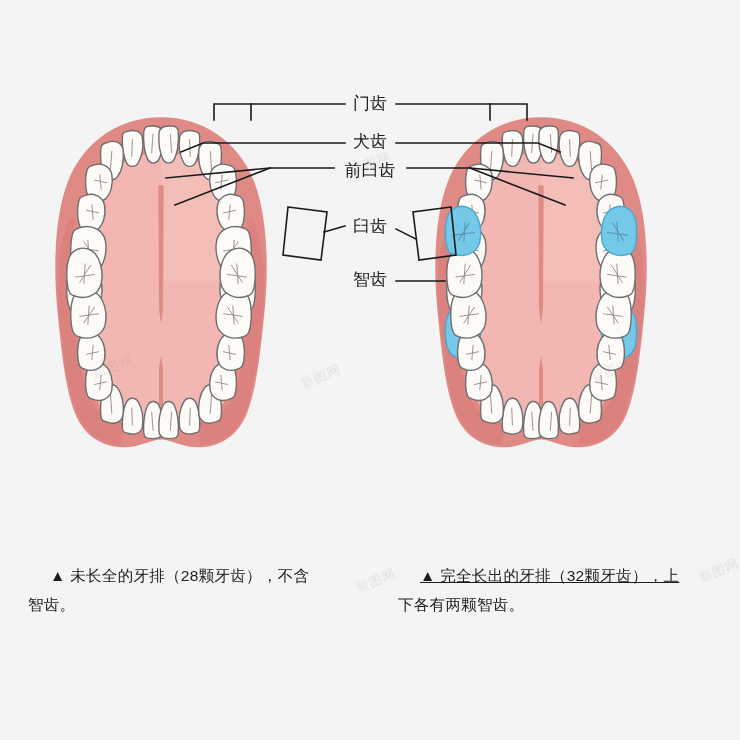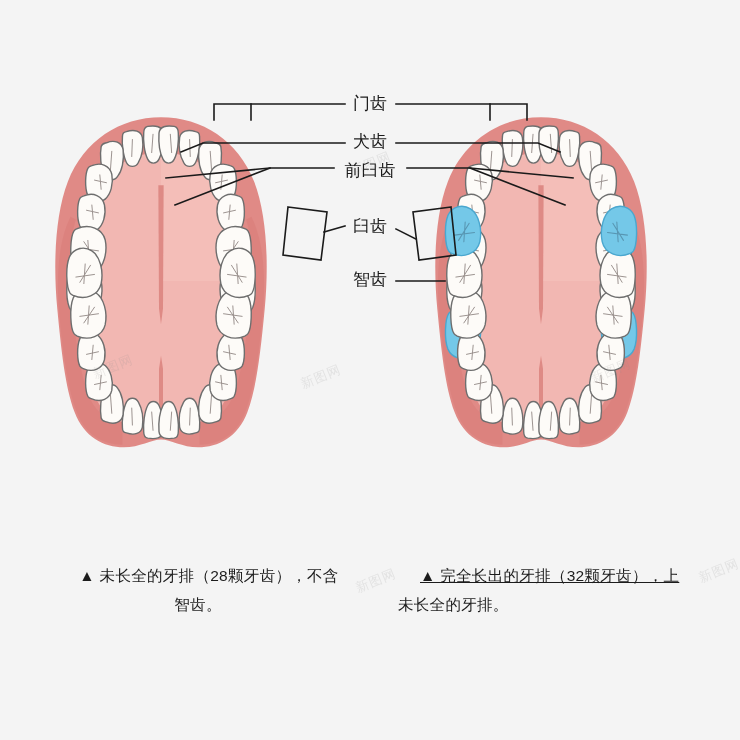--- a/index.html
+++ b/index.html
@@ -46,21 +46,20 @@
     line-height: 1.85;
     color: #1c1c1c;
     font-family: "Liberation Sans", "DejaVu Sans", sans-serif;
     letter-spacing: 0.3px;
   }
   #caption-left {
     left: 28px;
     top: 562px;
     width: 340px;
     text-indent: 22px;
-    text-align: center;
   }
   #caption-right {
     left: 398px;
     top: 562px;
     width: 340px;
     text-indent: 22px;
     text-decoration: underline;
   }
   .wm {
     position: absolute;
@@ -389,21 +388,21 @@
     </g>
   </svg>
 
   <div class="caption-block" id="caption-left">
     <span>▲ 未长全的牙排（28颗牙齿），不含</span><br>
     <span style="margin-left:-22px;display:inline-block">智齿。</span>
   </div>
 
   <div class="caption-block" id="caption-right">
     <span>▲ 完全长出的牙排（32颗牙齿），上</span><br>
-    <span style="margin-left:-22px;display:inline-block">未长全的牙排。</span>
+    <span style="margin-left:-22px;display:inline-block">下各有两颗智齿。</span>
   </div>
 
   <div class="wm" style="left:92px;  top:358px;">新图网</div>
   <div class="wm" style="left:300px; top:368px;">新图网</div>
   <div class="wm" style="left:590px; top:362px;">新图网</div>
   <div class="wm" style="left:355px; top:572px;">新图网</div>
   <div class="wm" style="left:698px; top:562px;">新图网</div>
   <div class="wm" style="left:350px; top:155px;">新图网</div>
 
 </div>

